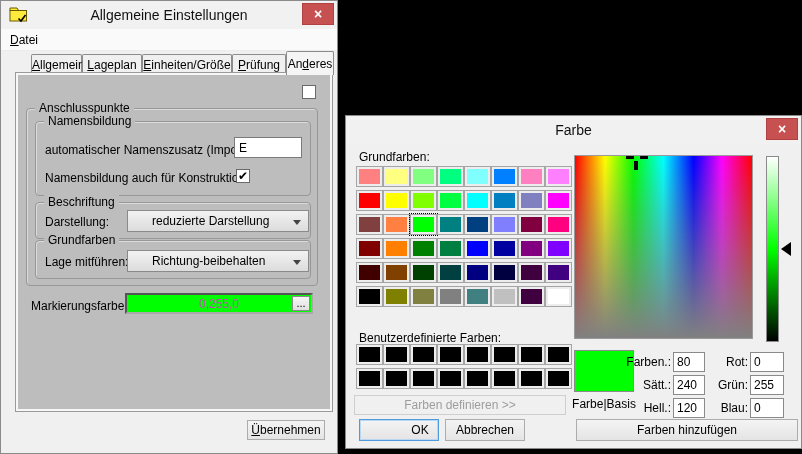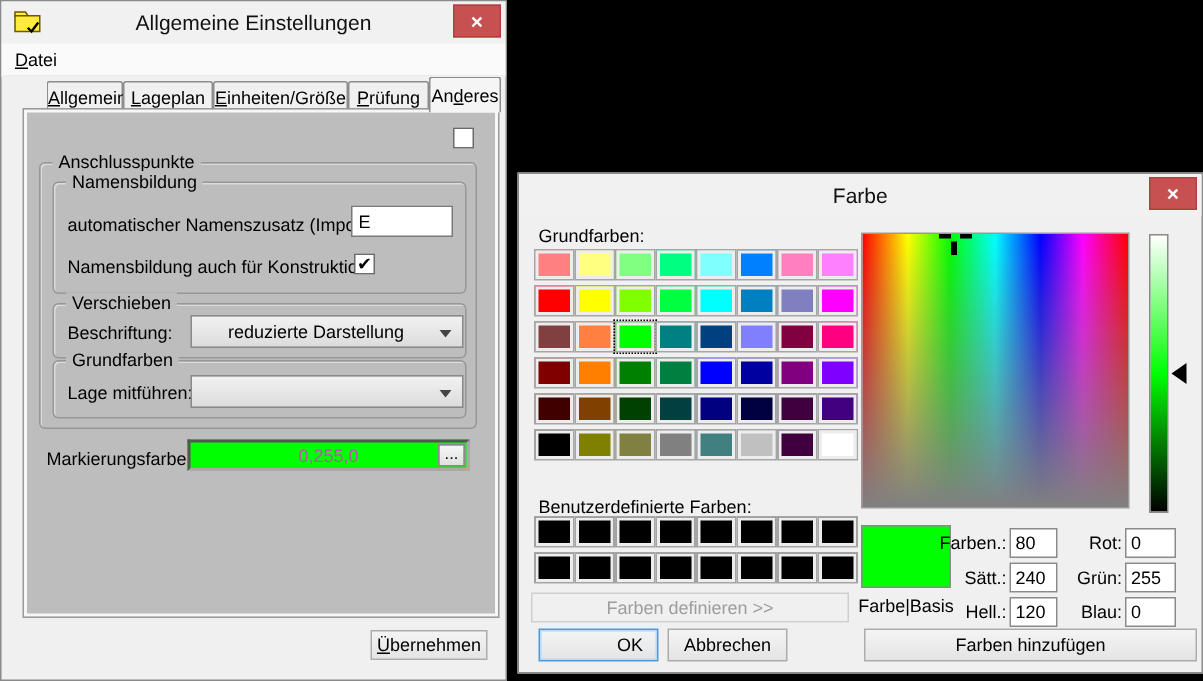--- a/index.html
+++ b/index.html
@@ -89,32 +89,33 @@
           <span class="gtitle">Namensbildung</span>
           <div class="lbl" style="left:9px;top:21px;">automatischer Namenszusatz (Import)</div>
           <input class="textinput" style="left: 198px; top: 15px; width: 68px; height: 21px;" value="E">
           <div class="lbl" style="left:9px;top:49px;">Namensbildung auch für Konstruktion</div>
           <span class="checkbox" style="left:200px;top:47px;">
             <span>✔</span>
           </span>
         </div>
 
         <div class="group" style="left:8px;top:93px;width:276px;height:37px;">
-          <span class="gtitle">Verschieben</span>
-          <div class="lbl" style="left:9px;top:12px;">Beschriftung:</div>
+          <span class="gtitle">Beschriftung</span>
+          <div class="lbl" style="left:9px;top:12px;">Darstellung:</div>
           <div class="combo" style="left:91px;top:7px;width:182px;">
             <span>reduzierte Darstellung</span>
             <span class="chev"></span>
           </div>
         </div>
 
         <div class="group" style="left:8px;top:131px;width:276px;height:39px;">
           <span class="gtitle">Grundfarben</span>
           <div class="lbl" style="left:9px;top:14px;">Lage mitführen:</div>
           <div class="combo" style="left:91px;top:9px;width:182px;">
+            <span>Richtung-beibehalten</span>
             <span class="chev"></span>
           </div>
         </div>
       </div>
 
       <div class="lbl" style="left:13px;top:224px;">Markierungsfarbe:</div>
       <div class="colorfield" style="left: 107px; top: 218px; width: 188px; height: 21px; background: rgb(0, 255, 0);">
         <span>0,255,0</span>
         <button class="dotsbtn">...</button>
       </div>

